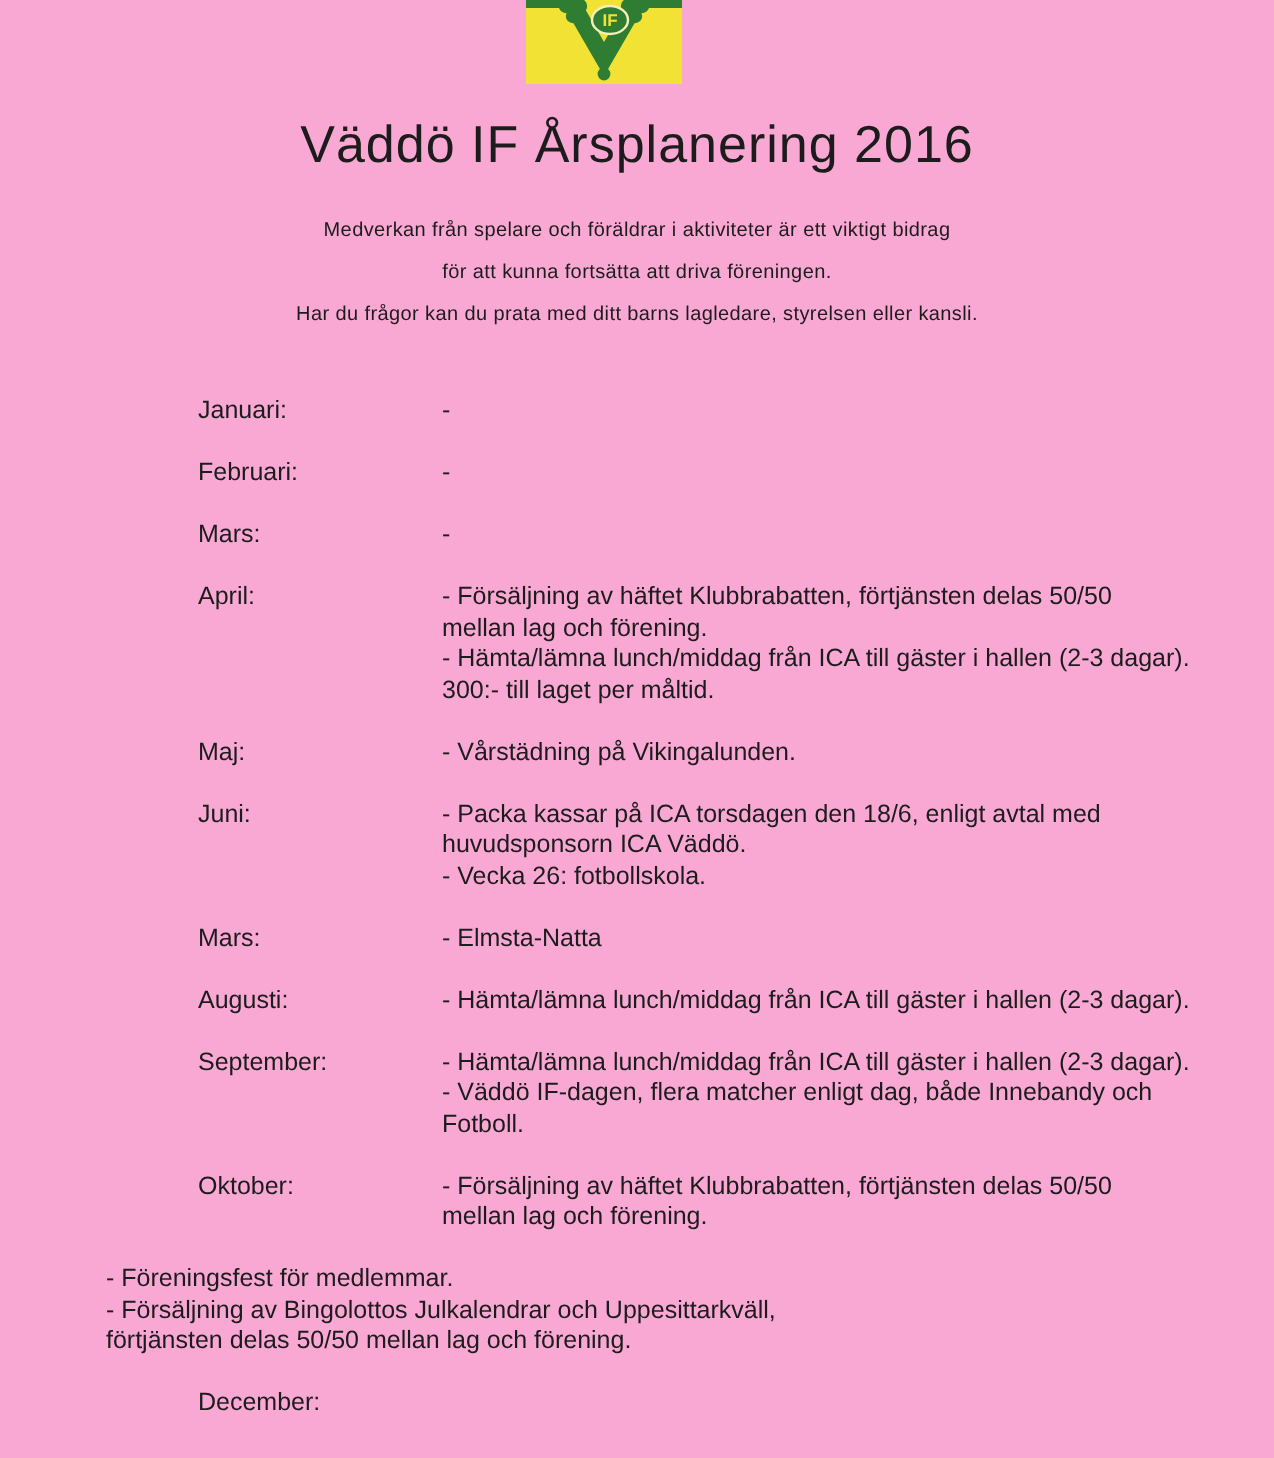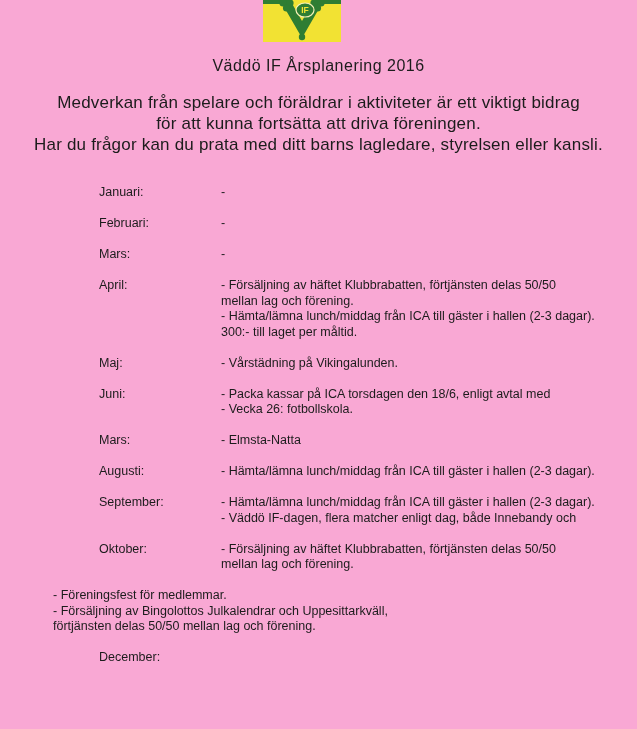--- a/index.html
+++ b/index.html
@@ -20,28 +20,28 @@
   }
   .logo-row {
     height: 42px;
     display: flex;
     justify-content: center;
   }
   .logo-row svg { position: relative; left: -17px; display: block; }
   .page-title {
     margin-top: 15px;
     text-align: center;
-    font-size: 16px;
+    font-size: 26px;
     font-weight: normal;
     letter-spacing: 0.5px;
     color: var(--text-color);
   }
   .intro {
     margin-top: 17px;
-    font-size: 17px;
+    font-size: 10px;
     line-height: 21px;
     text-align: center;
     letter-spacing: 0.2px;
   }
   .months {
     margin-top: 30px;
     padding-left: 53px;
     font-size: 12.5px;
     line-height: 15.5px;
   }
@@ -126,20 +126,21 @@
       <div class="month-label">Maj:</div>
       <div class="month-content">
           <div class="content-line">- Vårstädning på Vikingalunden.</div>
         </div>
     </div>
 
     <div class="month-row">
       <div class="month-label">Juni:</div>
       <div class="month-content">
           <div class="content-line">- Packa kassar på ICA torsdagen den 18/6, enligt avtal med</div>
+          <div class="content-line">huvudsponsorn ICA Väddö.</div>
           <div class="content-line">- Vecka 26: fotbollskola.</div>
         </div>
     </div>
 
     <div class="month-row">
       <div class="month-label">Mars:</div>
       <div class="month-content">
           <div class="content-line">- Elmsta-Natta</div>
         </div>
     </div>
@@ -149,20 +150,21 @@
       <div class="month-content">
           <div class="content-line">- Hämta/lämna lunch/middag från ICA till gäster i hallen (2-3 dagar).</div>
         </div>
     </div>
 
     <div class="month-row">
       <div class="month-label">September:</div>
       <div class="month-content">
           <div class="content-line">- Hämta/lämna lunch/middag från ICA till gäster i hallen (2-3 dagar).</div>
           <div class="content-line">- Väddö IF-dagen, flera matcher enligt dag, både Innebandy och</div>
+          <div class="content-line">Fotboll.</div>
         </div>
     </div>
 
     <div class="month-row">
       <div class="month-label">Oktober:</div>
       <div class="month-content">
           <div class="content-line">- Försäljning av häftet Klubbrabatten, förtjänsten delas 50/50</div>
           <div class="content-line">mellan lag och förening.</div>
         </div>
     </div>

